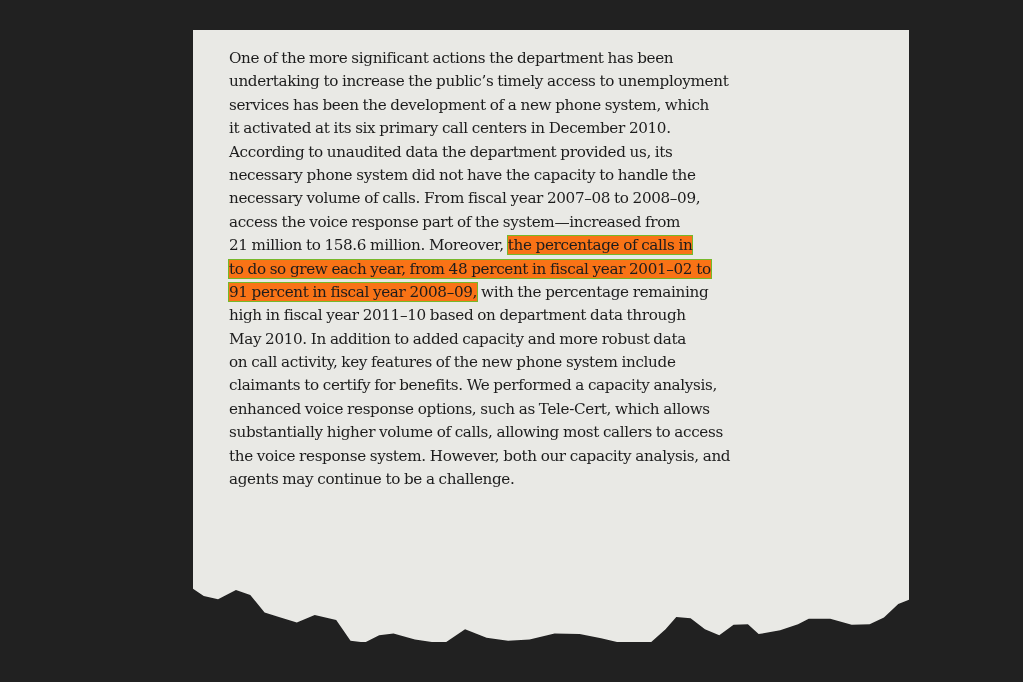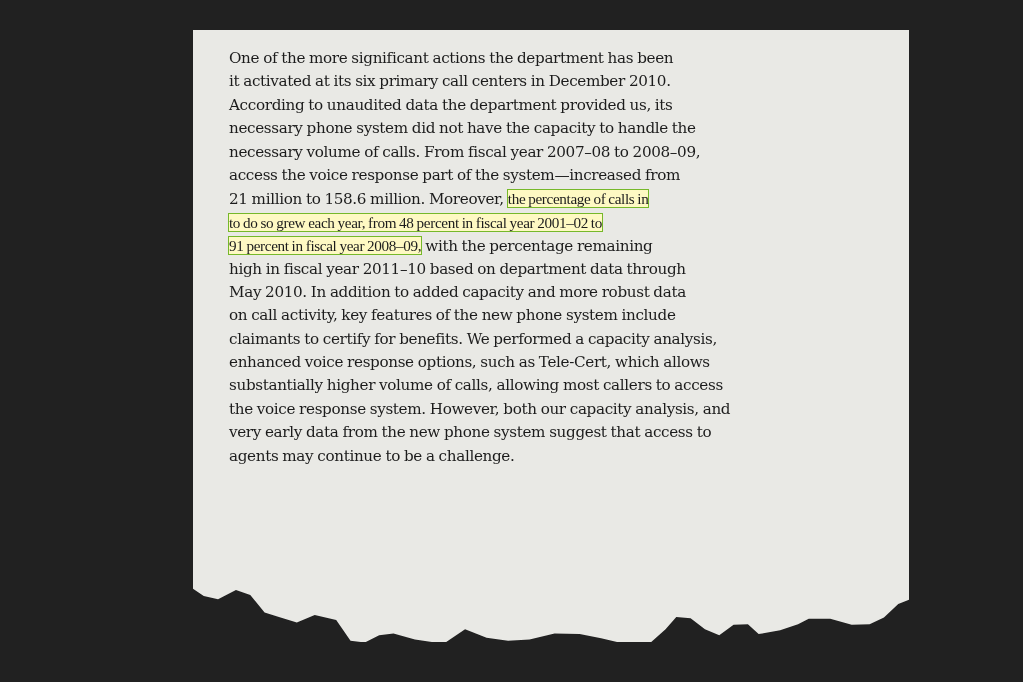--- a/index.html
+++ b/index.html
@@ -16,39 +16,40 @@
       20% 96.4%, 17% 95.6%, 14.5% 96.8%, 12% 95.9%, 10% 95.2%, 8% 92.3%,
       6% 91.5%, 3.5% 93%, 1.5% 92.5%, 0 91.3%);
   }
   .text {
     position:absolute; left:36px; top:17px; width:560px;
     font-family:"DejaVu Serif", "Liberation Serif", serif;
     font-size:15.2px; line-height:23.4px; color:#1c1c1c;
     letter-spacing:-0.35px; word-spacing:-0.5px;
   }
   .line { display:block; white-space:nowrap; height:23.4px; }
-  .hl { background:#fef9c3; box-shadow: 0 0 0 1px #76b82a; font-family: Liberation Serif, serif; }
+  .hl { background:#f97316; box-shadow: 0 0 0 1px #76b82a; }
 </style>
 </head>
 <body>
 
 <div class="paper">
   <div class="text">
     <span class="line"><span>One of the more significant actions the department has been</span></span>
+    <span class="line"><span>undertaking to increase the public’s timely access to unemployment</span></span>
+    <span class="line"><span>services has been the development of a new phone system, which</span></span>
     <span class="line"><span>it activated at its six primary call centers in December 2010.</span></span>
     <span class="line"><span>According to unaudited data the department provided us, its</span></span>
     <span class="line"><span>necessary phone system did not have the capacity to handle the</span></span>
     <span class="line"><span>necessary volume of calls. From fiscal year 2007–08 to 2008–09,</span></span>
     <span class="line"><span>access the voice response part of the system—increased from</span></span>
     <span class="line"><span>21 million to 158.6 million. Moreover, </span><span class="hl">the percentage of calls in</span></span>
     <span class="line"><span class="hl">to do so grew each year, from 48 percent in fiscal year 2001–02 to</span></span>
     <span class="line"><span class="hl">91 percent in fiscal year 2008–09,</span><span> with the percentage remaining</span></span>
     <span class="line"><span>high in fiscal year 2011–10 based on department data through</span></span>
     <span class="line"><span>May 2010. In addition to added capacity and more robust data</span></span>
     <span class="line"><span>on call activity, key features of the new phone system include</span></span>
     <span class="line"><span>claimants to certify for benefits. We performed a capacity analysis,</span></span>
     <span class="line"><span>enhanced voice response options, such as Tele-Cert, which allows</span></span>
     <span class="line"><span>substantially higher volume of calls, allowing most callers to access</span></span>
     <span class="line"><span>the voice response system. However, both our capacity analysis, and</span></span>
-    <span class="line"><span>very early data from the new phone system suggest that access to</span></span>
     <span class="line"><span>agents may continue to be a challenge.</span></span>
   </div>
 </div>
 
 </body></html>

